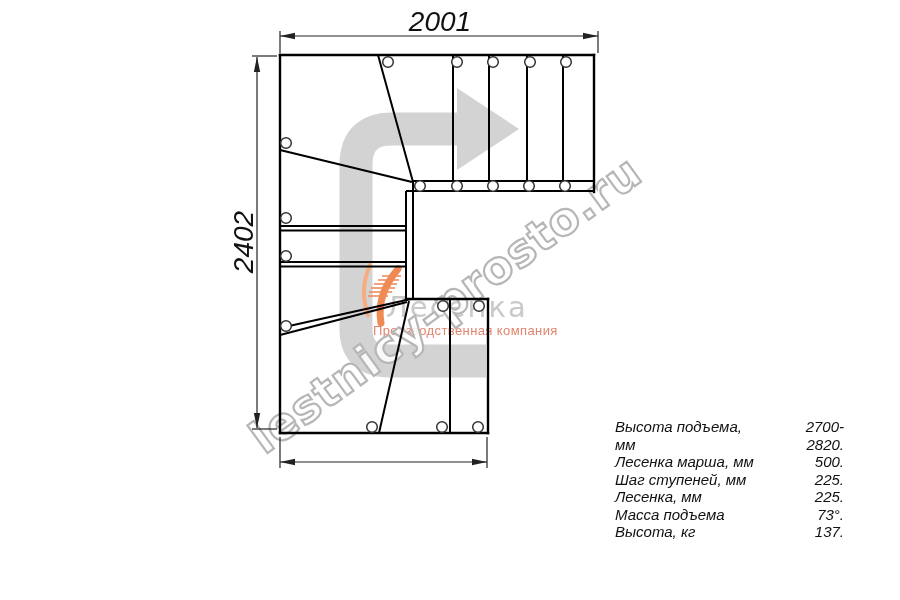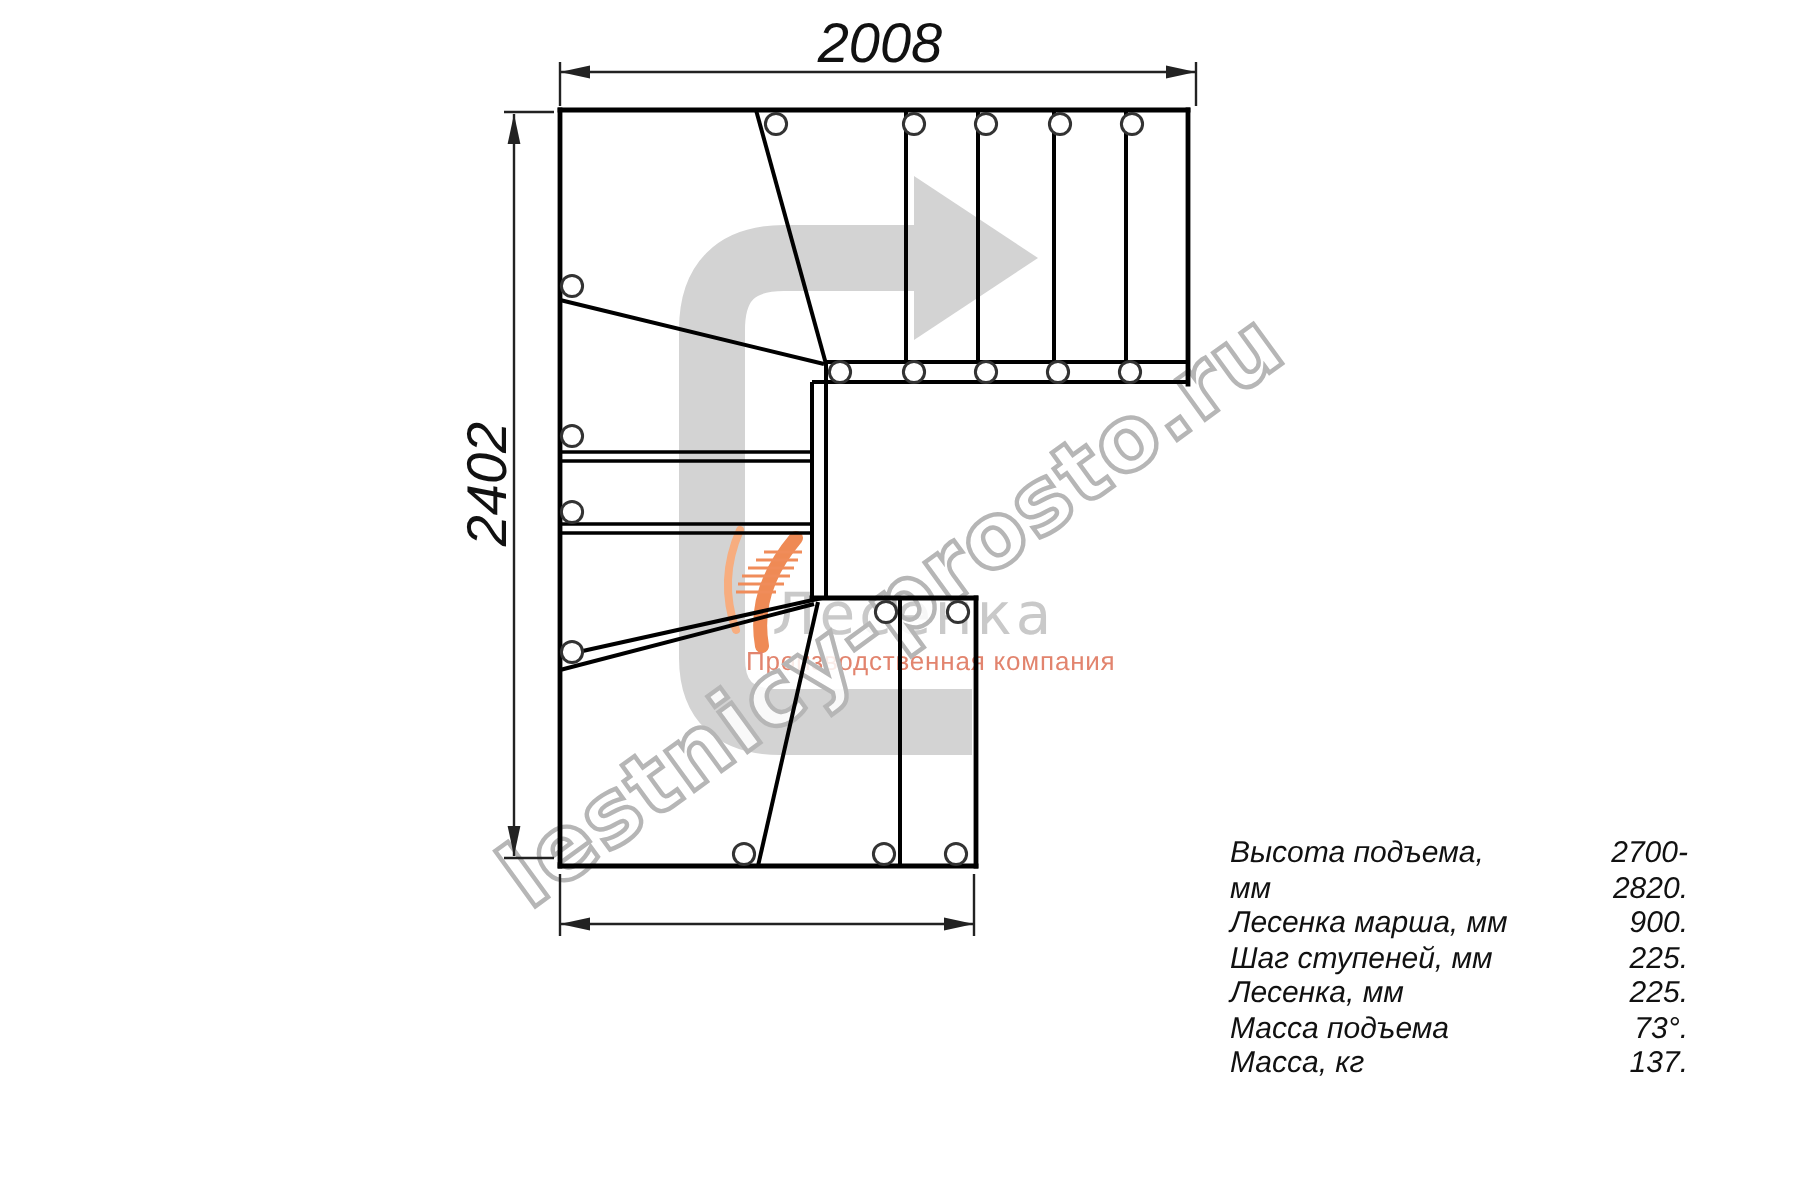--- a/index.html
+++ b/index.html
@@ -157,43 +157,43 @@
     <g fill="#222" stroke="none">
       <polygon points="280,36 295,32.8 295,39.2"></polygon>
       <polygon points="598,36 583,32.8 583,39.2"></polygon>
       <polygon points="257,57 253.8,72 260.2,72"></polygon>
       <polygon points="257,428 253.8,413 260.2,413"></polygon>
       <polygon points="280,462 295,458.8 295,465.2"></polygon>
       <polygon points="487,462 472,458.8 472,465.2"></polygon>
     </g>
   </svg>
 
-  <div class="dim-text dim-top">2008</div>
+  <div class="dim-text dim-top">2001</div>
   <div class="dim-text dim-left">2402</div>
 
   <div class="specs">
     <div class="spec-row">
       <span class="spec-label">Высота подъема, мм</span>
       <span class="spec-value">2700-2820.</span>
     </div>
     <div class="spec-row">
       <span class="spec-label">Лесенка марша, мм</span>
-      <span class="spec-value">900.</span>
+      <span class="spec-value">500.</span>
     </div>
     <div class="spec-row">
       <span class="spec-label">Шаг ступеней, мм</span>
       <span class="spec-value">225.</span>
     </div>
     <div class="spec-row">
       <span class="spec-label">Лесенка, мм</span>
       <span class="spec-value">225.</span>
     </div>
     <div class="spec-row">
       <span class="spec-label">Масса подъема</span>
       <span class="spec-value">73°.</span>
     </div>
     <div class="spec-row">
-      <span class="spec-label">Масса, кг</span>
+      <span class="spec-label">Высота, кг</span>
       <span class="spec-value">137.</span>
     </div>
   </div>
 
 </div>
 
 </body></html>

